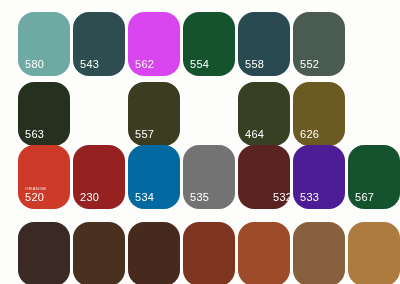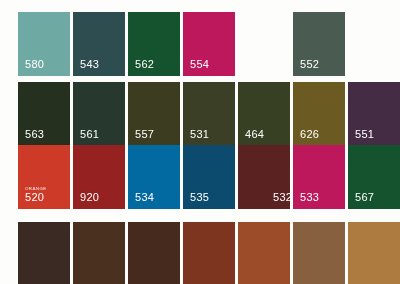--- a/index.html
+++ b/index.html
@@ -27,20 +27,21 @@
     width: 400px;
     height: 64px;
   }
   .swatch {
     position: absolute;
     top: 0;
     width: 52px;
     height: 64px;
     box-sizing: border-box;
     overflow: hidden;
+    border-radius: 16px;
   }
   .swatch-label-wrap {
     position: absolute;
     left: 7px;
     bottom: 6px;
     line-height: 1;
     text-align: left;
     pointer-events: none;
   }
   .swatch-family {
@@ -71,101 +72,91 @@
       <div class="swatch" style="left: 18px; background: rgb(111, 169, 164);">
         <div class="swatch-label-wrap">
           <span class="swatch-code" style="color: rgb(255, 255, 255);">580</span>
         </div>
       </div>
       <div class="swatch" style="left: 73px; background: rgb(45, 77, 80);">
         <div class="swatch-label-wrap">
           <span class="swatch-code" style="color: rgb(255, 255, 255);">543</span>
         </div>
       </div>
-      <div class="swatch" style="left: 128px; background: #14532d;">
+      <div class="swatch" style="left: 128px; background: #d946ef;">
         <div class="swatch-label-wrap">
           <span class="swatch-code" style="color: rgb(255, 255, 255);">562</span>
         </div>
       </div>
-      <div class="swatch" style="left: 183px; background: #be185d;">
+      <div class="swatch" style="left: 183px; background: #14532d;">
         <div class="swatch-label-wrap">
           <span class="swatch-code" style="color: rgb(255, 255, 255);">554</span>
+        </div>
+      </div>
+      <div class="swatch" style="left: 238px; background: rgb(41, 74, 80);">
+        <div class="swatch-label-wrap">
+          <span class="swatch-code" style="color: rgb(255, 255, 255);">558</span>
         </div>
       </div>
       <div class="swatch" style="left: 293px; background: rgb(74, 92, 82);">
         <div class="swatch-label-wrap">
           <span class="swatch-code" style="color: rgb(255, 255, 255);">552</span>
         </div>
       </div>
     </div>
     <div class="swatch-row" style="top: 82px;">
       <div class="swatch" style="left: 18px; background: rgb(38, 48, 31);">
         <div class="swatch-label-wrap">
           <span class="swatch-code" style="color: rgb(255, 255, 255);">563</span>
         </div>
       </div>
-      <div class="swatch" style="left: 73px; background: rgb(39, 57, 47);">
-        <div class="swatch-label-wrap">
-          <span class="swatch-code" style="color: rgb(255, 255, 255);">561</span>
-        </div>
-      </div>
       <div class="swatch" style="left: 128px; background: rgb(59, 60, 32);">
         <div class="swatch-label-wrap">
           <span class="swatch-code" style="color: rgb(255, 255, 255);">557</span>
-        </div>
-      </div>
-      <div class="swatch" style="left: 183px; background: rgb(59, 63, 37);">
-        <div class="swatch-label-wrap">
-          <span class="swatch-code" style="color: rgb(255, 255, 255);">531</span>
         </div>
       </div>
       <div class="swatch" style="left: 238px; background: rgb(56, 64, 35);">
         <div class="swatch-label-wrap">
           <span class="swatch-code" style="color: rgb(255, 255, 255);">464</span>
         </div>
       </div>
       <div class="swatch" style="left: 293px; background: rgb(107, 91, 34);">
         <div class="swatch-label-wrap">
           <span class="swatch-code" style="color: rgb(255, 255, 255);">626</span>
         </div>
       </div>
-      <div class="swatch" style="left: 348px; background: rgb(69, 44, 69);">
-        <div class="swatch-label-wrap">
-          <span class="swatch-code" style="color: rgb(255, 255, 255);">551</span>
-        </div>
-      </div>
     </div>
     <div class="swatch-row" style="top: 145px;">
       <div class="swatch" style="left: 18px; background: rgb(205, 58, 40);">
         <div class="swatch-label-wrap">
           <span class="swatch-family">ORANGE</span>
           <span class="swatch-code" style="color: rgb(255, 255, 255);">520</span>
         </div>
       </div>
       <div class="swatch" style="left: 73px; background: rgb(149, 34, 32);">
         <div class="swatch-label-wrap">
-          <span class="swatch-code" style="color: rgb(255, 255, 255);">920</span>
+          <span class="swatch-code" style="color: rgb(255, 255, 255);">230</span>
         </div>
       </div>
       <div class="swatch" style="left: 128px; background: #0369a1;">
         <div class="swatch-label-wrap">
           <span class="swatch-code" style="color: rgb(255, 255, 255);">534</span>
         </div>
       </div>
-      <div class="swatch" style="left: 183px; background: #0c4a6e;">
+      <div class="swatch" style="left: 183px; background: #737373;">
         <div class="swatch-label-wrap">
           <span class="swatch-code" style="color: rgb(255, 255, 255);">535</span>
         </div>
       </div>
       <div class="swatch" style="left: 238px; background: rgb(90, 35, 34);">
         <div class="swatch-label-wrap">
           <span class="swatch-code" style="color: rgb(255, 255, 255); margin-left: 28px;">532</span>
         </div>
       </div>
-      <div class="swatch" style="left: 293px; background: #be185d; padding-left: 28px;">
+      <div class="swatch" style="left: 293px; background: #4c1d95; padding-left: 28px;">
         <div class="swatch-label-wrap">
           <span class="swatch-code" style="color: rgb(255, 255, 255);">533</span>
         </div>
       </div>
       <div class="swatch" style="left: 348px; background: #14532d;">
         <div class="swatch-label-wrap">
           <span class="swatch-code" style="color: rgb(255, 255, 255);">567</span>
         </div>
       </div>
     </div>

